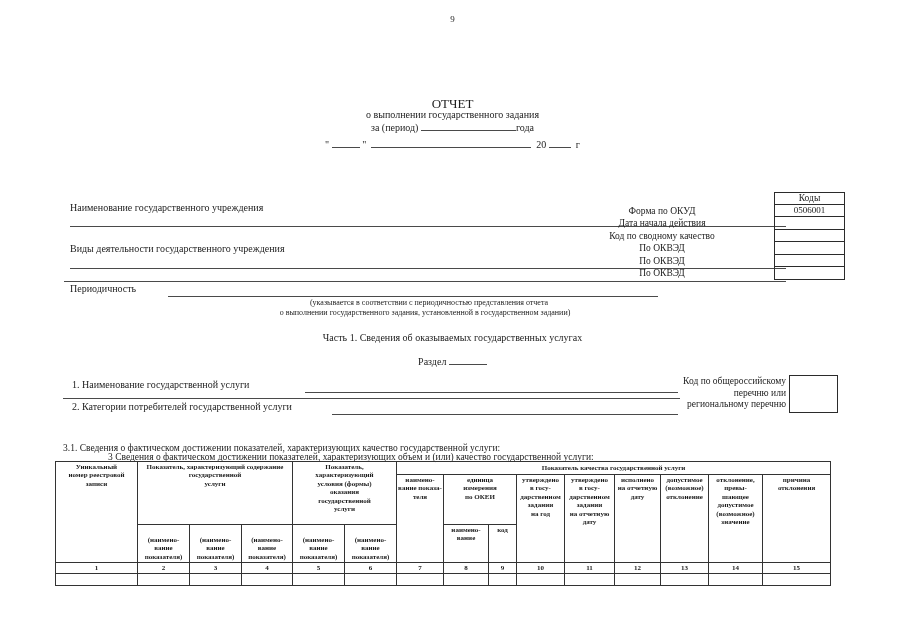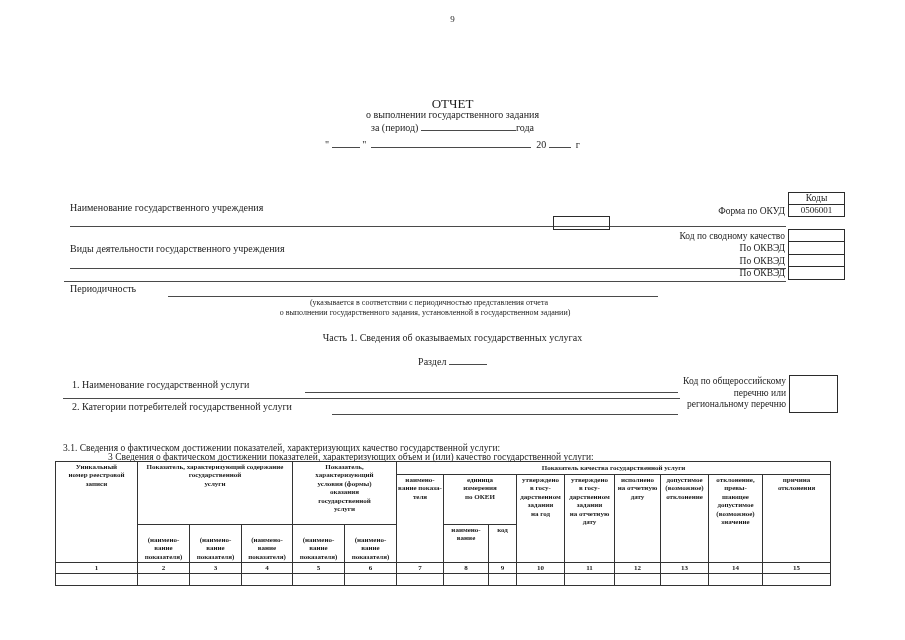--- a/index.html
+++ b/index.html
@@ -11,22 +11,22 @@
   }
   .abs{position:absolute;}
   .center{left:0;right:0;text-align:center;}
   .lbl{font-size:10px;}
   .small{font-size:8px;}
   .line{position:absolute;height:0;border-top:1px solid #4a4a4a;}
   .blank{display:inline-block;border-bottom:1px solid #4a4a4a;height:9px;vertical-align:baseline;}
   
   .codes{position:absolute;left:553px;top:192px;width:292px;}
   .crow{display:flex;height:12.5px;}
-  .clabel{flex:1;text-align:right;padding-right:3px;font-size:9.5px;line-height:12.5px;white-space:nowrap;}
-  .cbox{width:57px;border:1px solid #2b2b2b;margin-top:-1px;box-sizing:border-box;
+  .clabel{flex:1;text-align:center;padding-right:3px;font-size:9.5px;line-height:12.5px;white-space:nowrap;}
+  .cbox{width:71px;border:1px solid #2b2b2b;margin-top:-1px;box-sizing:border-box;
         text-align:center;font-size:9px;line-height:11px;}
   .crow:first-child .cbox{margin-top:0;}
   
   .reglabel{position:absolute;left:640px;top:376px;width:146px;text-align:right;
             font-size:9.5px;line-height:11.5px;white-space:pre-line;}
   .regbox{position:absolute;left:789px;top:375px;width:47px;height:36px;border:1px solid #2b2b2b;}
   
   .qtable{position:absolute;left:55px;top:461px;width:776px;
           border-collapse:collapse;table-layout:fixed;
           font-size:7px;line-height:1.2;}
@@ -74,20 +74,21 @@
 <div class="codes">
   <div class="crow">
     <div class="clabel"></div>
     <div class="cbox" style="font-size:9.5px;">Коды</div>
   </div>
   <div class="crow">
     <div class="clabel">Форма по ОКУД</div>
     <div class="cbox">0506001</div>
   </div>
   <div class="crow">
+    <div class="clabel">Дата начала действия</div>
     <div class="cbox"></div>
   </div>
   <div class="crow">
     <div class="clabel">Код по сводному качество</div>
     <div class="cbox"></div>
   </div>
   <div class="crow">
     <div class="clabel">По ОКВЭД</div>
     <div class="cbox"></div>
   </div>

